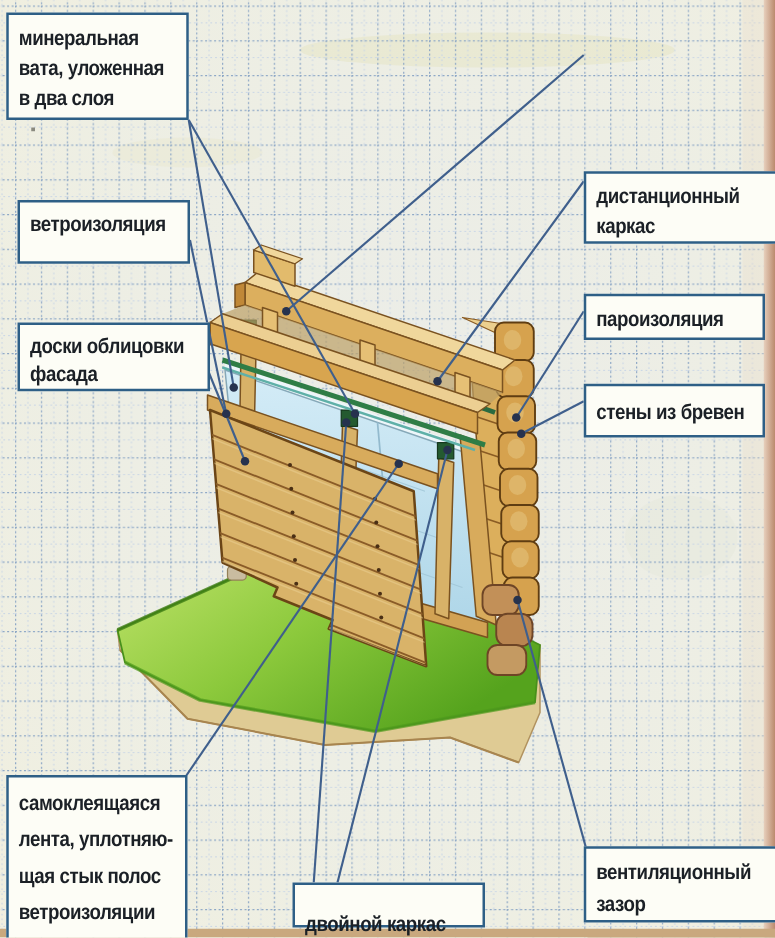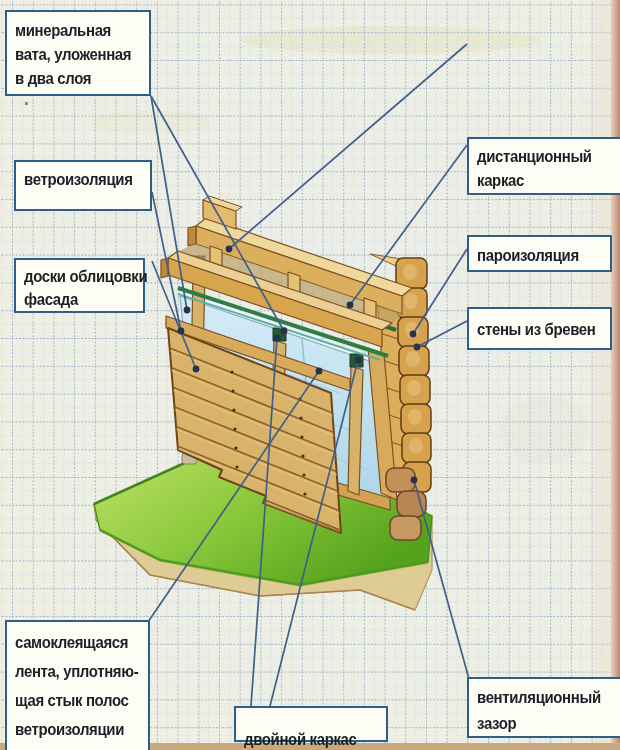--- a/index.html
+++ b/index.html
@@ -17,21 +17,21 @@
     letter-spacing:-0.4px;
     box-sizing:border-box;
     padding:0 4px 0 8px;
     z-index:5;
   }
   .label-box .ln{display:block;transform:scaleX(0.88);transform-origin:0 50%;white-space:nowrap;}
   #b1{left:5px;top:10px;width:146px;height:86px;padding-top:7px;}
   #b1 .ln{line-height:24px;}
   #b2{left:14px;top:160px;width:138px;height:51px;padding-top:6px;}
   #b2 .ln{line-height:23px;}
-  #b3{left:14px;top:258px;width:131px;height:55px;padding-top:5px;}
+  #b3{left:14px;top:258px;width:154px;height:55px;padding-top:5px;}
   #b3 .ln{line-height:23px;}
   #b4{left:5px;top:620px;width:145px;height:138px;padding-top:6px;}
   #b4 .ln{line-height:29px;}
   #b5{left:467px;top:7px;width:145px;height:88px;padding-top:7px;}
   #b5 .ln{line-height:26px;}
   #b6{left:467px;top:137px;width:162px;height:58px;padding-top:6px;}
   #b6 .ln{line-height:24px;}
   #b7{left:467px;top:235px;width:145px;height:37px;padding-top:7px;}
   #b7 .ln{line-height:23px;}
   #b8{left:467px;top:307px;width:145px;height:43px;padding-top:9px;}

